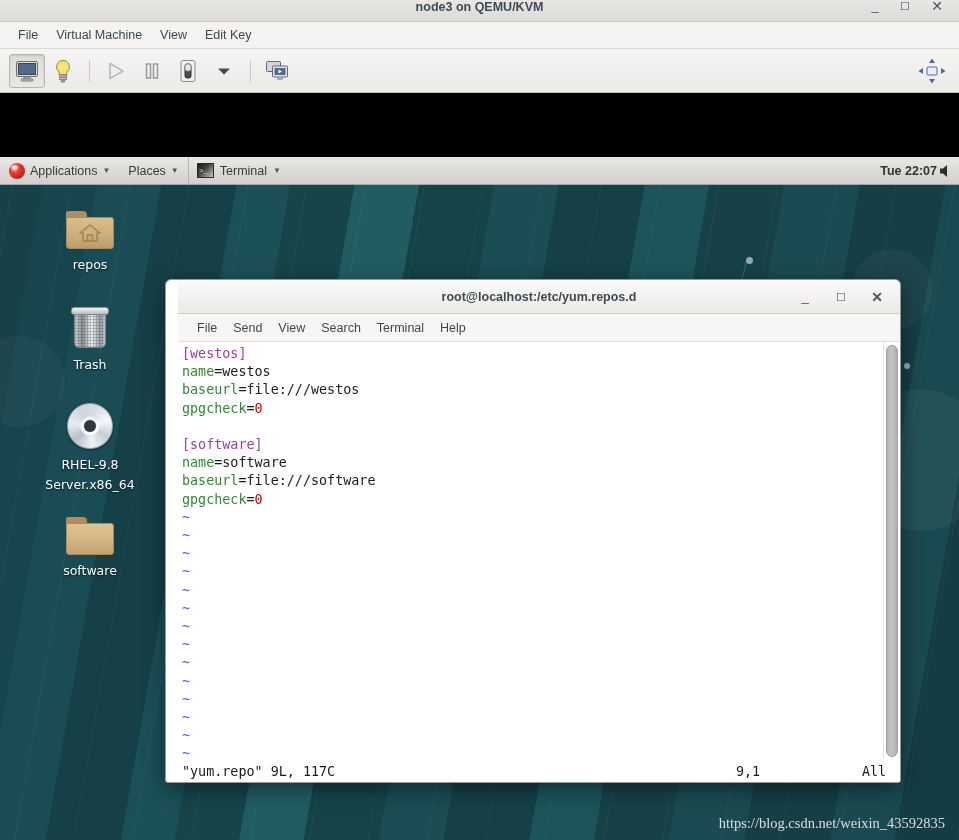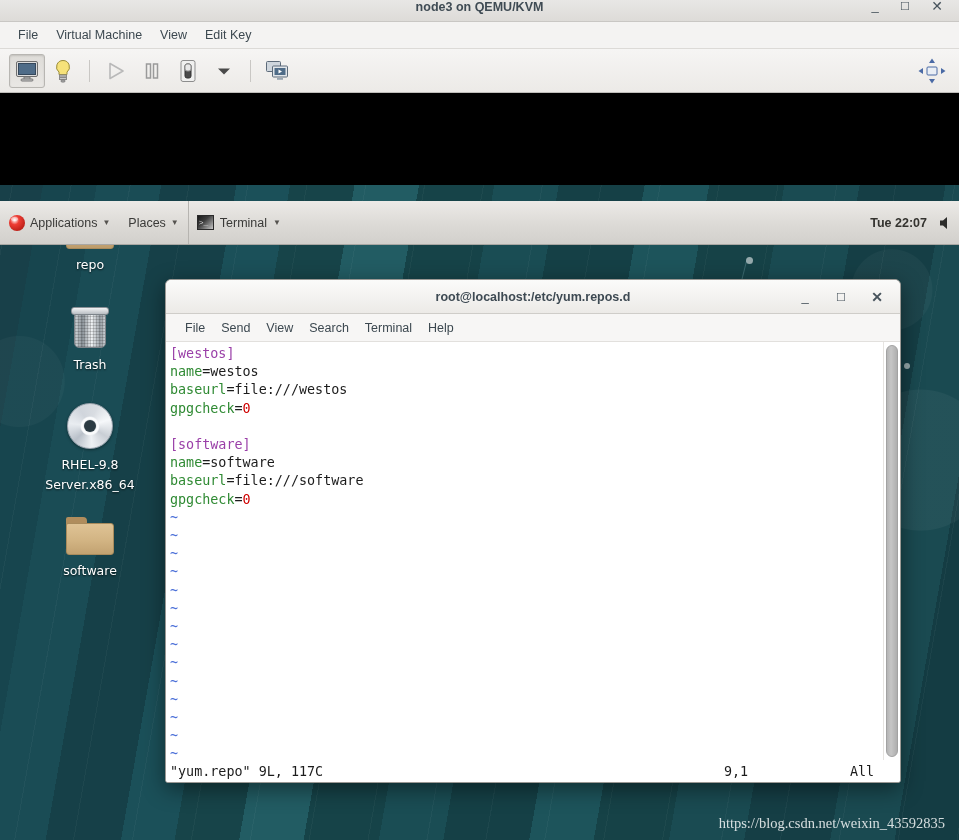--- a/index.html
+++ b/index.html
@@ -97,27 +97,26 @@
   #guest {
     position: absolute;
     left: 0; right: 0; bottom: 0;
     top: 64px;
     overflow: hidden;
   }
 
   
   #gnome-panel {
     position: absolute; top: 0; left: 0; right: 0;
-    height: 44px;
+    height: 28px;
     background: linear-gradient(to bottom,#eceae7 0%, #dcdad6 55%, #d2d0cc 100%);
     border-bottom: 1px solid #a9a7a3;
     display: flex; align-items: center;
     font-size: 12.5px; color: #3a3a38;
     z-index: 5;
-    margin-top: 44px;
   }
   .panel-item {
     display: flex; align-items: center; gap: 5px;
     padding: 0 9px; height: 100%;
     cursor: pointer;
   }
   .caret { font-size: 8px; color: #55534f; }
   #rh-logo {
     width: 16px; height: 16px; border-radius: 50%;
     background: radial-gradient(circle at 35% 32%, #fff 0%, #ee3d34 30%, #a11008 100%);
@@ -141,21 +140,21 @@
     background: linear-gradient(135deg,#1b1b1b 0%, #3d3d3d 40%, #c9c9c9 100%);
     border: 1px solid #2a2a2a;
     position: relative;
     font-family: "Liberation Mono", monospace;
     font-size: 8px; color: #d8d8d8;
     line-height: 14px; padding-left: 1px;
     overflow: hidden;
   }
   #panel-right {
     margin-left: auto; display: flex; align-items: center;
-    gap: 10px; padding-right: 4px; height: 100%;
+    padding-right: 4px; height: 100%;
   }
   #clock { font-size: 12.5px; font-weight: bold; color: #34332f; cursor: pointer; }
   #volume-icon { width: 18px; height: 18px; cursor: pointer; position: relative; }
 
   
   #desktop {
     position: absolute; top: 28px; left: 0; right: 0; bottom: 0;
     background:
       radial-gradient(circle at 96% 42%, rgba(255,255,255,.045) 0 70px, transparent 71px),
       radial-gradient(circle at 93% 16%, rgba(255,255,255,.035) 0 40px, transparent 41px),
@@ -276,20 +275,21 @@
     position: absolute;
     left: 165px; top: 94px;
     width: 736px; height: 504px;
     background: #fff;
     border: 1px solid #9a9894;
     border-radius: 6px 6px 3px 3px;
     box-shadow: 0 6px 22px rgba(0,0,0,.45);
     display: flex; flex-direction: column;
     overflow: hidden;
     z-index: 10;
+    padding-left: 12px;
   }
   #term-titlebar {
     flex: 0 0 34px;
     background: linear-gradient(to bottom,#fbfbfa 0%, #eceae7 100%);
     border-bottom: 1px solid #cfcdc9;
     position: relative;
     border-radius: 5px 5px 0 0;
   }
   #term-title {
     position: absolute; inset: 0;
@@ -511,21 +511,21 @@
           <div class="ico">
             <div class="folder home">
               <div class="tab"></div>
                 <div class="body"></div>
               <svg class="home-glyph" viewBox="0 0 22 18">
                 <path d="M11 1 21 9h-3v8H4V9H1z" fill="none" stroke="#a4854f" stroke-width="1.6" stroke-linejoin="round"></path>
                 <rect x="8.5" y="11" width="5" height="6" fill="none" stroke="#a4854f" stroke-width="1.4"></rect>
               </svg>
             </div>
           </div>
-          <div class="lbl">repo</div>
+          <div class="lbl">repos</div>
         </div>
 
         <div class="desk-icon" style="left:34px; top:112px;">
           <div class="ico">
             <div class="trash">
                 <div class="lid"></div>
                 <div class="can"></div>
               </div>
           </div>
           <div class="lbl">Trash</div>

